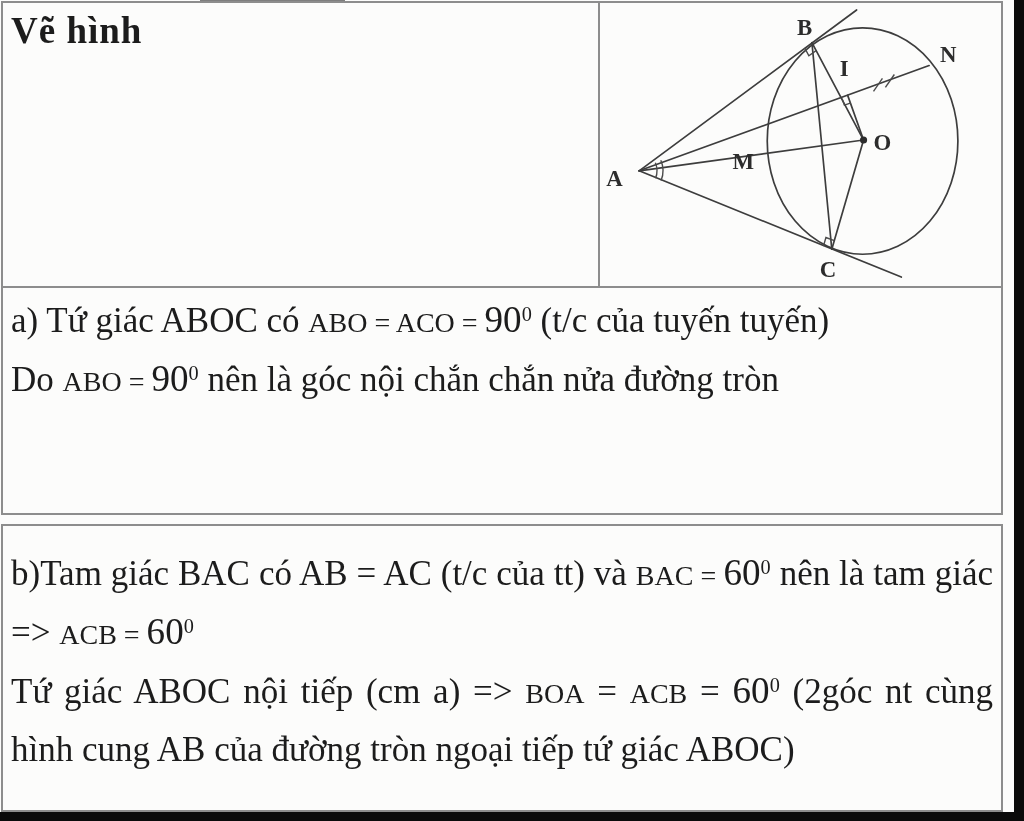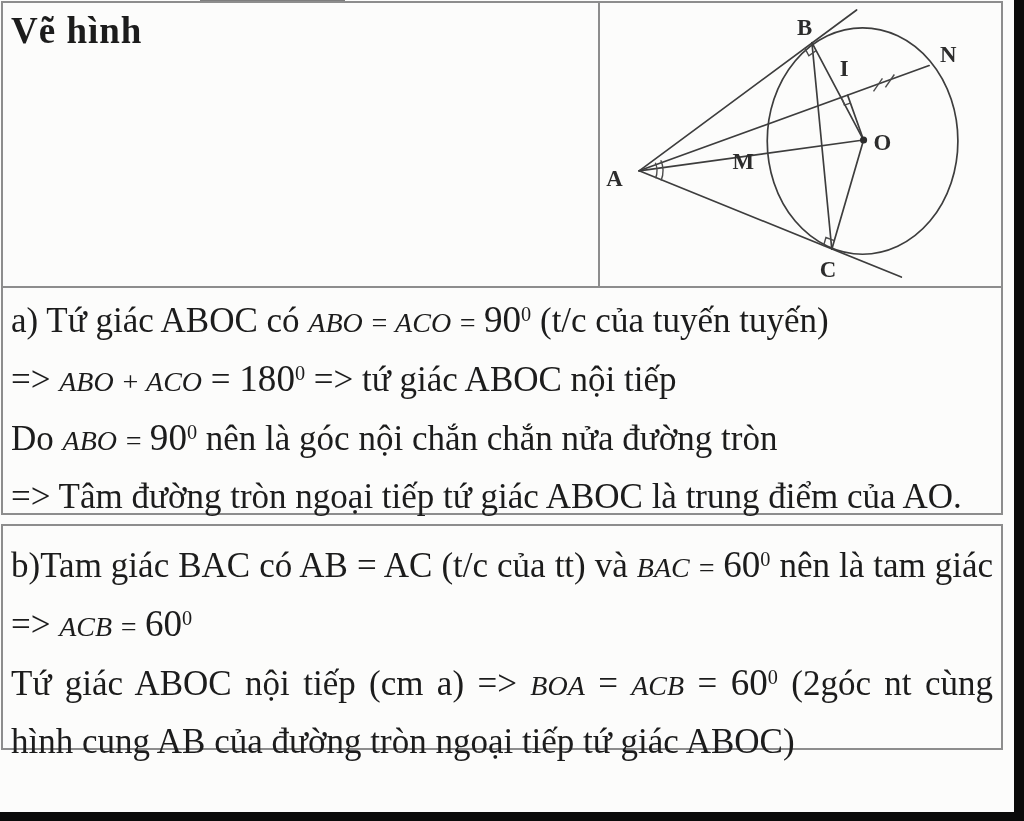--- a/index.html
+++ b/index.html
@@ -24,21 +24,21 @@
   
   .box{
     position:absolute;left:1px;width:1002px;
     border:2px solid #8d8d8d;
     box-sizing:border-box;
     background:#fcfcfb;
     padding-left:40px;
   }
   .row-figure{top:1px;height:287px;}
   .sec-a{top:286px;height:229px;padding:5px 8px 0 8px;}
-  .sec-b{top:524px;height:226px;padding:12px 8px 0 8px;}
+  .sec-b{top:524px;height:288px;padding:20px 8px 0 8px;}
   .cell-divider{
     position:absolute;left:595px;top:0;width:2px;height:100%;
     background:#8d8d8d;
   }
   .figure-label{
     position:absolute;left:8px;top:6px;
     font-size:37px;font-weight:bold;letter-spacing:1px;
   }
   .figure-wrap{
     position:absolute;left:597px;top:0;width:403px;height:283px;
@@ -51,21 +51,21 @@
     white-space:nowrap;
     color:#1c1c1c;
   }
   .sec-b .line{line-height:53px;}
   .line.justify{
     white-space:normal;
     text-align:justify;
     text-align-last:justify;
   }
   .seg-n{}
-  .seg-m{font-style:italic;font-size:0.80em;}
+  .seg-m{font-size:0.80em;}
   .seg-num{font-size:1.06em;}
   .seg-sup{font-size:0.58em;position:relative;top:-0.55em;}
   
   .stroke{stroke:#3d3d3d;stroke-width:1.7;fill:none;stroke-linecap:round;}
   .thin{stroke:#4a4a4a;stroke-width:1.4;fill:none;}
   .flabel{font-family:"Liberation Serif",serif;font-weight:bold;font-size:23px;fill:#2c2c2c;}
 </style>
 </head>
 <body>
 
@@ -116,23 +116,21 @@
         <text class="flabel" x="132" y="167">M</text>
         <text class="flabel" x="274" y="148">O</text>
         <text class="flabel" x="240" y="74">I</text>
         <text class="flabel" x="341" y="59">N</text>
       </svg>
     </div>
   </div>
 
   <div class="box sec-a">
       <div class="line"><span class="seg-n">a) Tứ giác ABOC có </span><span class="seg-m">ABO = ACO = </span><span class="seg-num">90</span><span class="seg-sup">0</span><span class="seg-n"> (t/c của tuyến tuyến)</span></div>
-      <div class="line"><span class="seg-n">=&gt; </span><span class="seg-m">ABO + ACO</span><span class="seg-n"> = </span><span class="seg-num">180</span><span class="seg-sup">0</span><span class="seg-n"> =&gt; tứ giác ABOC nội tiếp</span></div>
       <div class="line"><span class="seg-n">Do </span><span class="seg-m">ABO = </span><span class="seg-num">90</span><span class="seg-sup">0</span><span class="seg-n"> nên là góc nội chắn chắn nửa đường tròn</span></div>
-      <div class="line"><span class="seg-n">=&gt; Tâm đường tròn ngoại tiếp tứ giác ABOC là trung điểm của AO.</span></div>
     </div>
 
   <div class="box sec-b">
       <div class="line justify"><span class="seg-n">b)Tam giác BAC có AB = AC (t/c của tt) và </span><span class="seg-m">BAC = </span><span class="seg-num">60</span><span class="seg-sup">0</span><span class="seg-n"> nên là tam giác</span></div>
       <div class="line"><span class="seg-n">=&gt; </span><span class="seg-m">ACB = </span><span class="seg-num">60</span><span class="seg-sup">0</span></div>
       <div class="line justify"><span class="seg-n">Tứ giác ABOC nội tiếp (cm a) =&gt; </span><span class="seg-m">BOA</span><span class="seg-n"> = </span><span class="seg-m">ACB</span><span class="seg-n"> = </span><span class="seg-num">60</span><span class="seg-sup">0</span><span class="seg-n"> (2góc nt cùng</span></div>
       <div class="line"><span class="seg-n">hình cung AB của đường tròn ngoại tiếp tứ giác ABOC)</span></div>
     </div>
 </div>
 

